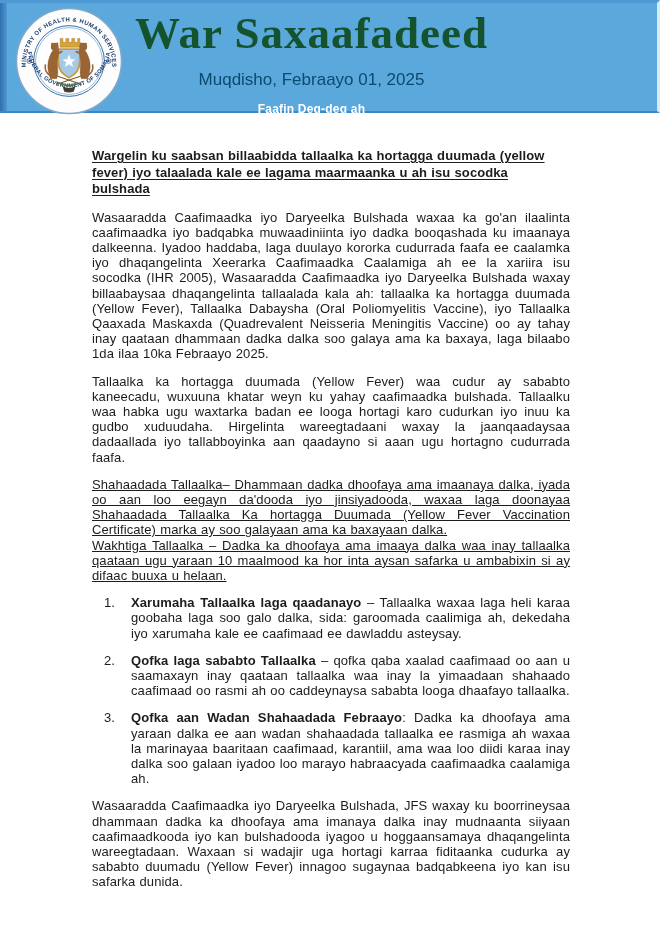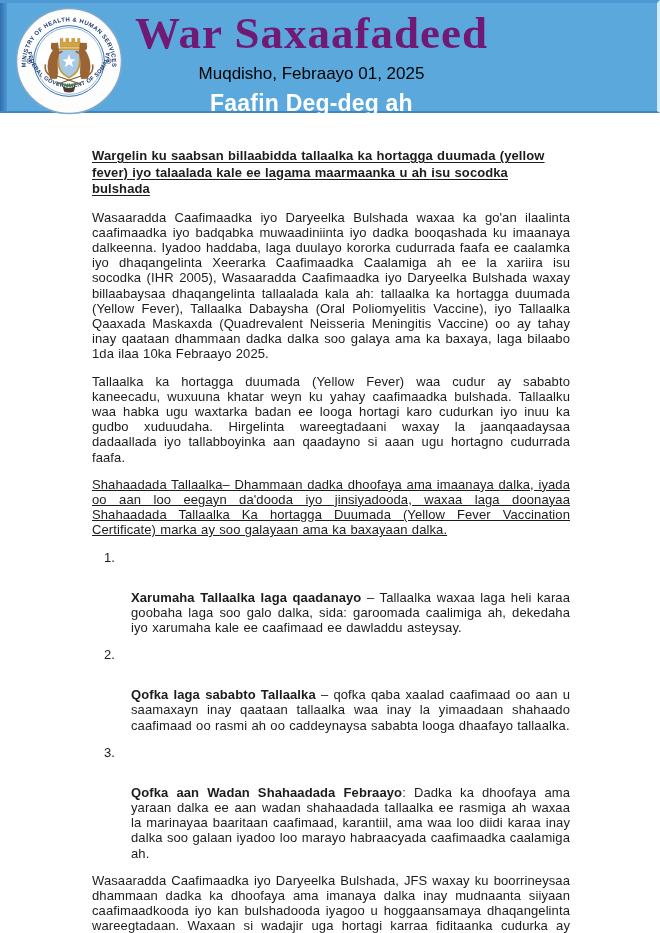--- a/index.html
+++ b/index.html
@@ -27,27 +27,27 @@
   .band-inner{
     position:absolute;left:0;top:0;width:100%;height:100%;
     display:flex;flex-direction:column;align-items:center;
     box-sizing:border-box;padding-top:7px;padding-right:34px;
   }
   .press-title{
     font-family:"Liberation Serif",serif;
     font-weight:bold;
     font-size:45px;line-height:46px;
     letter-spacing:1px;
-    color:#701a75;margin:0;
+    color:#14532d;margin:0;
   }
   .dateline{
-    font-size:17px;line-height:20px;margin-top:8px;color:#000000;
+    font-size:17px;line-height:20px;margin-top:14px;color:#0c4a6e;
   }
   .urgency{
-    font-size:23px;line-height:19px;margin-top:10px;
+    font-size:12px;line-height:19px;margin-top:10px;
     font-weight:bold;color:#ffffff;letter-spacing:0.2px;
   }
   .seal{
     position:absolute;left:15px;top:4px;width:108px;height:108px;
   }
   
   .doc{
     box-sizing:border-box;
     padding:18px 90px 0 92px;
     font-size:13px;line-height:15.2px;
@@ -64,21 +64,21 @@
     margin:0 0 12px 0;
   }
   .para.tight{margin:0;text-decoration:underline;}
   .section-heading{
     font-size:13px;line-height:15.5px;
     font-weight:bold;margin:0;
   }
   .vac-list{margin:12px 0 0 0;padding:0 0 0 12px;list-style:none;}
   .li{display:flex;margin:0 0 12px 0;}
   .li-num{width:27px;flex-shrink:0;}
-  .li-text{flex:1;text-align:justify;margin-top:40px;}
+  .li-text{flex:1;text-align:justify;}
   .li-lead{font-weight:bold;}
 </style>
 </head>
 <body>
 
 <div class="page">
 
   <header class="band">
     <div class="band-stripe"></div>
 
@@ -148,20 +148,21 @@
   <main class="doc">
 
     <h2 class="doc-heading">Wargelin ku saabsan billaabidda tallaalka ka hortagga duumada (yellow fever) iyo talaalada kale ee lagama maarmaanka u ah isu socodka bulshada</h2>
 
     <p class="para">Wasaaradda Caafimaadka iyo Daryeelka Bulshada waxaa ka go'an ilaalinta caafimaadka iyo badqabka muwaadiniinta iyo dadka booqashada ku imaanaya dalkeenna. Iyadoo haddaba, laga duulayo kororka cudurrada faafa ee caalamka iyo dhaqangelinta Xeerarka Caafimaadka Caalamiga ah ee la xariira isu socodka (IHR 2005), Wasaaradda Caafimaadka iyo Daryeelka Bulshada waxay billaabaysaa dhaqangelinta tallaalada kala ah: tallaalka ka hortagga duumada (Yellow Fever), Tallaalka Dabaysha (Oral Poliomyelitis Vaccine), iyo Tallaalka Qaaxada Maskaxda (Quadrevalent Neisseria Meningitis Vaccine) oo ay tahay inay qaataan dhammaan dadka dalka soo galaya ama ka baxaya, laga bilaabo 1da ilaa 10ka Febraayo 2025.</p>
 
     <p class="para">Tallaalka ka hortagga duumada (Yellow Fever) waa cudur ay sababto kaneecadu, wuxuuna khatar weyn ku yahay caafimaadka bulshada. Tallaalku waa habka ugu waxtarka badan ee looga hortagi karo cudurkan iyo inuu ka gudbo xuduudaha. Hirgelinta wareegtadaani waxay la jaanqaadaysaa dadaallada iyo tallabboyinka aan qaadayno si aaan ugu hortagno cudurrada faafa.</p>
 
 
     <p class="para tight">Shahaadada Tallaalka– Dhammaan dadka dhoofaya ama imaanaya dalka, iyada oo aan loo eegayn da'dooda iyo jinsiyadooda, waxaa laga doonayaa Shahaadada Tallaalka Ka hortagga Duumada (Yellow Fever Vaccination Certificate) marka ay soo galayaan ama ka baxayaan dalka.</p>
+    <p class="para tight">Wakhtiga Tallaalka – Dadka ka dhoofaya ama imaaya dalka waa inay tallaalka qaataan ugu yaraan 10 maalmood ka hor inta aysan safarka u ambabixin si ay difaac buuxa u helaan.</p>
 
     <ol class="vac-list">
       <li class="li">
         <span class="li-num">1.</span>
         <span class="li-text"><b class="li-lead">Xarumaha Tallaalka laga qaadanayo</b><span> – </span><span>Tallaalka waxaa laga heli karaa goobaha laga soo galo dalka, sida: garoomada caalimiga ah, dekedaha iyo xarumaha kale ee caafimaad ee dawladdu asteysay.</span></span>
       </li>
       <li class="li">
         <span class="li-num">2.</span>
         <span class="li-text"><b class="li-lead">Qofka laga sababto Tallaalka</b><span> – </span><span>qofka qaba xaalad caafimaad oo aan u saamaxayn inay qaataan tallaalka waa inay la yimaadaan shahaado caafimaad oo rasmi ah oo caddeynaysa sababta looga dhaafayo tallaalka.</span></span>
       </li>

